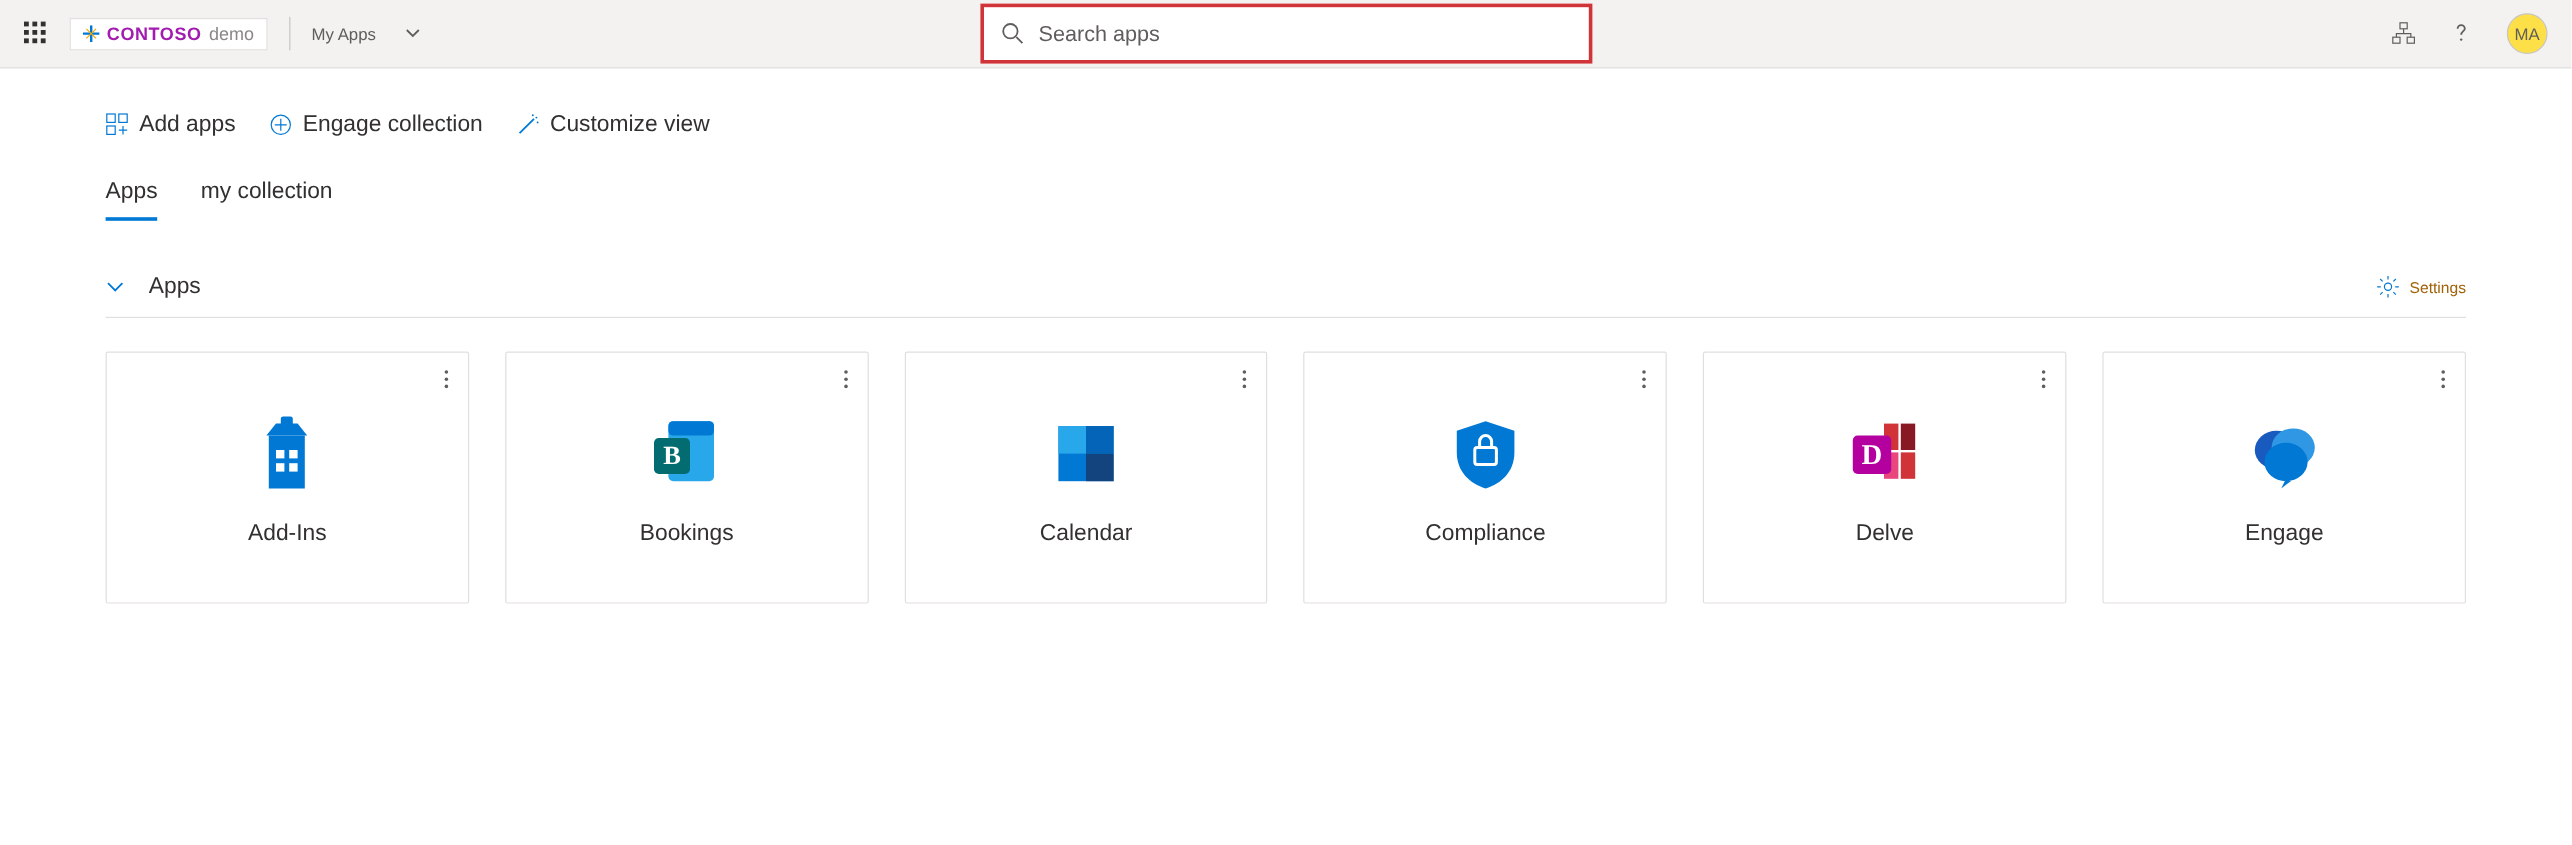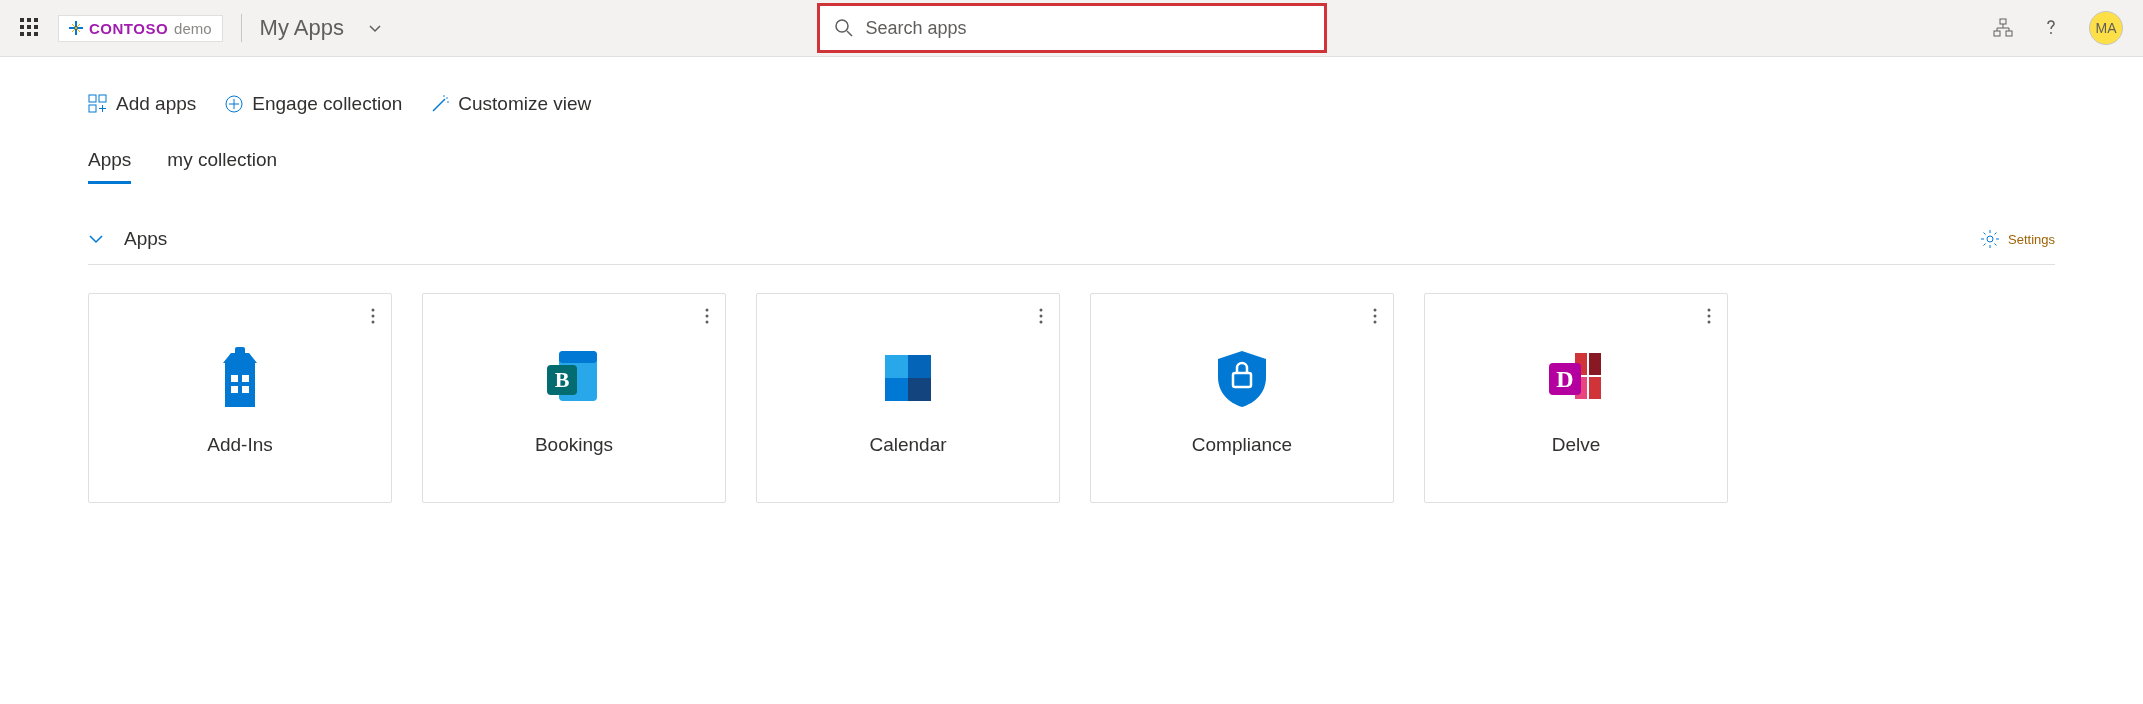--- a/index.html
+++ b/index.html
@@ -41,25 +41,24 @@
   }
   .logo-mark { color: #a21caf; font-weight: 700; letter-spacing: .5px; }
   .logo-demo { color: #8a8886; }
   .divider {
     width: 1px;
     height: 28px;
     background: #c8c6c4;
   }
   .myapps {
     display: flex;
-    align-items: center;
     gap: 24px;
     cursor: pointer;
     color: #605e5c;
-    font-size: 22px;
+    font-size: 14px;
     font-weight: 400;
   }
   .search-wrap {
     position: absolute;
     left: 50%;
     transform: translateX(-50%);
     display: flex;
     align-items: center;
     background: #fff;
     border: 3px solid #d13438;
@@ -385,15 +384,33 @@
             <rect x="48" y="10" width="12" height="22" fill="#881824"></rect>
             <rect x="34" y="34" width="12" height="22" fill="#e8467c"></rect>
             <rect x="48" y="34" width="12" height="22" fill="#d13438"></rect>
             <rect x="8" y="20" width="32" height="32" rx="4" fill="#b4009e"></rect>
             <text x="24" y="44" fill="#fff" font-size="24" font-weight="700" text-anchor="middle" font-family="Segoe UI">D</text>
           </svg>
       </div>
       <div class="app-label">Delve</div>
     </div>
 
+    <div class="app-card">
+      <div class="more">
+          <svg width="4" height="16" viewBox="0 0 4 16">
+            <circle cx="2" cy="2" r="1.5" fill="#605e5c"></circle>
+            <circle cx="2" cy="8" r="1.5" fill="#605e5c"></circle>
+            <circle cx="2" cy="14" r="1.5" fill="#605e5c"></circle>
+          </svg>
+        </div>
+      <div class="app-icon">
+        <svg width="70" height="70" viewBox="0 0 70 70">
+            <ellipse cx="28" cy="32" rx="18" ry="16" fill="#185abd"></ellipse>
+            <ellipse cx="42" cy="30" rx="18" ry="16" fill="#2f97e3"></ellipse>
+            <ellipse cx="36" cy="42" rx="18" ry="16" fill="#0078d4"></ellipse>
+            <path d="M36 56l-4 8 8-6z" fill="#0078d4"></path>
+          </svg>
+      </div>
+      <div class="app-label">Engage</div>
+    </div>
 
   </div>
 </div>
 
 </body></html>

